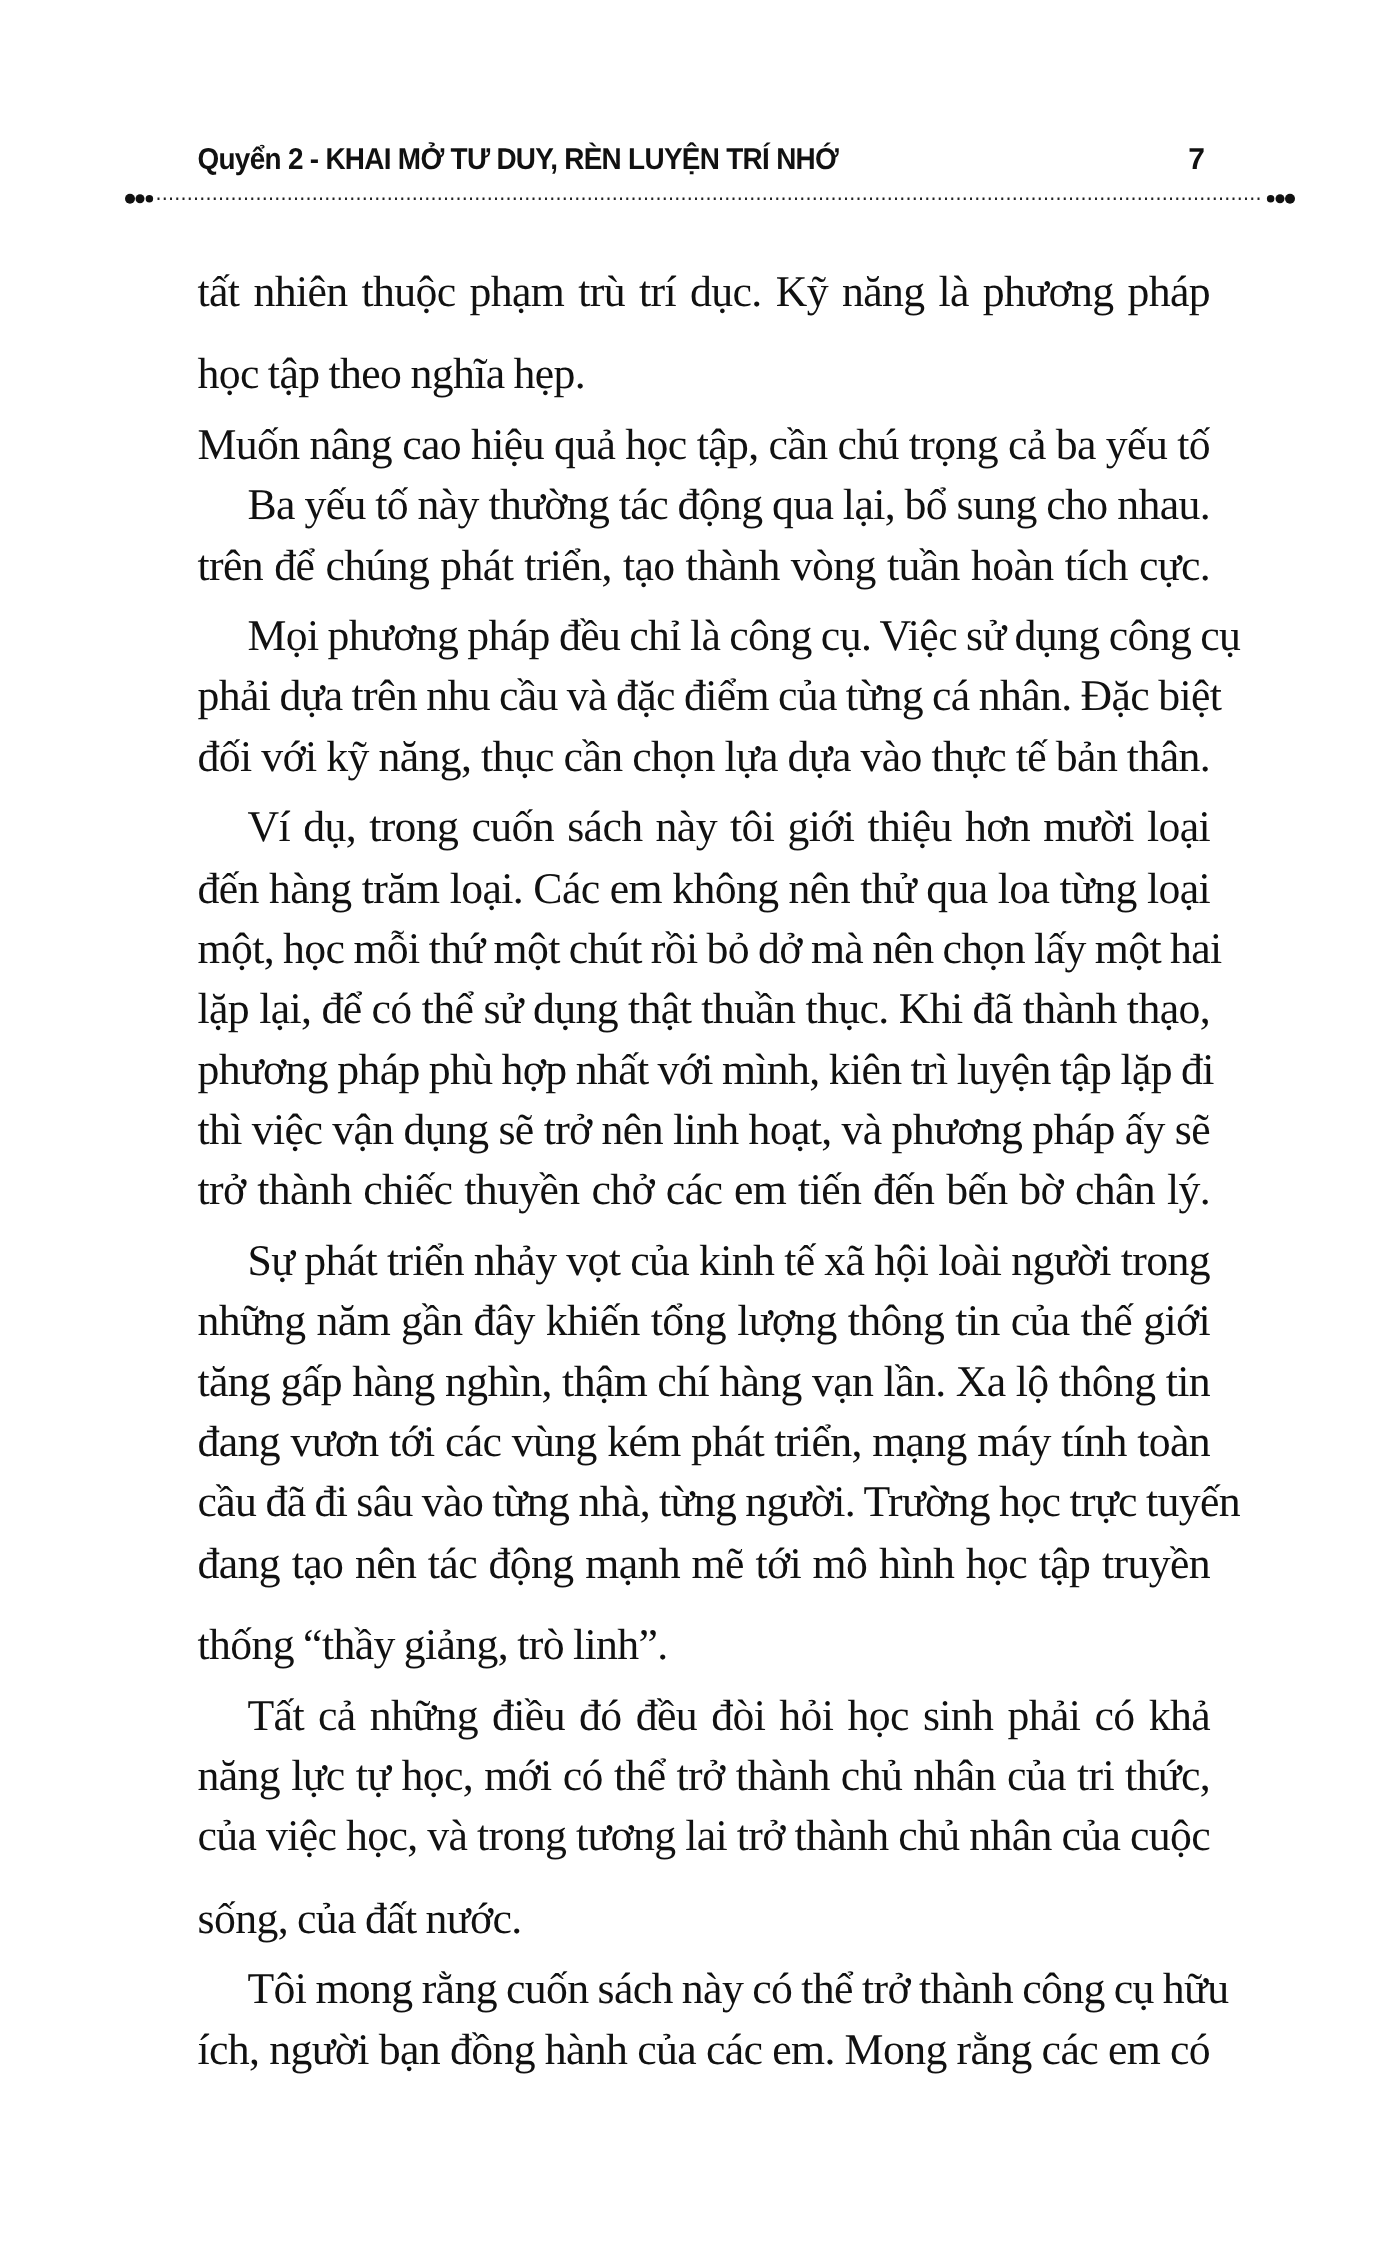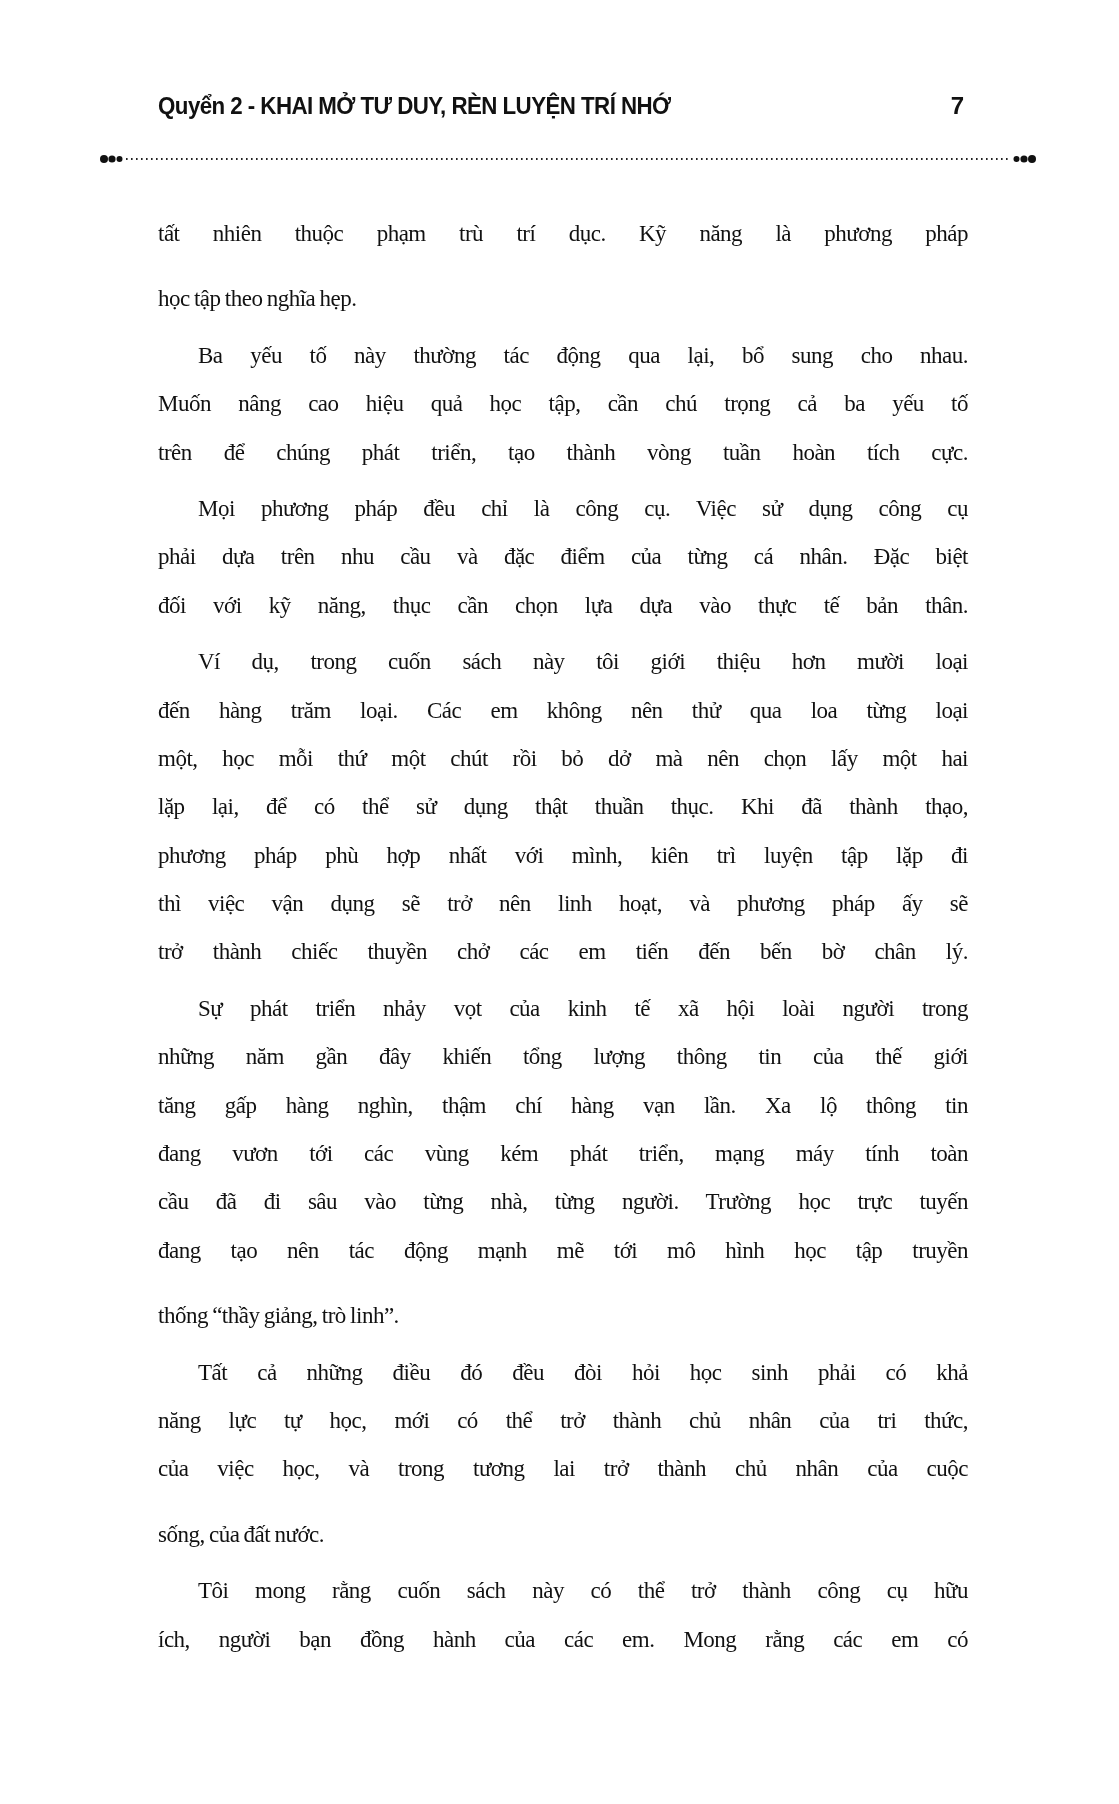--- a/index.html
+++ b/index.html
@@ -10,21 +10,21 @@
   body {
     width: 1119px;
     height: 1804px;
     position: relative;
     overflow: hidden;
     color: #111111;
   }
   .running-header {
     position: absolute;
     left: 158px;
-    top: 92px;
+    top: 114px;
     width: 810px;
     height: 34px;
   }
   .header-title {
     position: absolute;
     left: 0;
     top: 0;
     font-family: "Liberation Sans", sans-serif;
     font-weight: bold;
     font-size: 24px;
@@ -51,21 +51,21 @@
     height: 12px;
   }
   .rule svg { display: block; }
 
   .body-text {
     position: absolute;
     left: 158px;
     top: 210px;
     width: 810px;
     font-family: "Liberation Serif", serif;
-    font-size: 23px;
+    font-size: 35px;
     color: #111;
   }
   .para { margin: 0 0 8px 0; }
   .line {
     display: block;
     height: 48.4px;
     line-height: 48.4px;
     white-space: nowrap;
     text-align: justify;
     text-align-last: justify;
@@ -96,22 +96,22 @@
 </div>
 
 <div class="body-text">
 
   <div class="para">
     <span class="line">tất nhiên thuộc phạm trù trí dục. Kỹ năng là phương pháp</span>
     <span class="line last">học tập theo nghĩa hẹp.</span>
   </div>
 
   <div class="para">
+    <span class="line">Muốn nâng cao hiệu quả học tập, cần chú trọng cả ba yếu tố</span>
     <span class="line first">Ba yếu tố này thường tác động qua lại, bổ sung cho nhau.</span>
-    <span class="line">Muốn nâng cao hiệu quả học tập, cần chú trọng cả ba yếu tố</span>
     <span class="line">trên để chúng phát triển, tạo thành vòng tuần hoàn tích cực.</span>
   </div>
 
   <div class="para">
     <span class="line first">Mọi phương pháp đều chỉ là công cụ. Việc sử dụng công cụ</span>
     <span class="line">phải dựa trên nhu cầu và đặc điểm của từng cá nhân. Đặc biệt</span>
     <span class="line">đối với kỹ năng, thục cần chọn lựa dựa vào thực tế bản thân.</span>
   </div>
 
   <div class="para">

